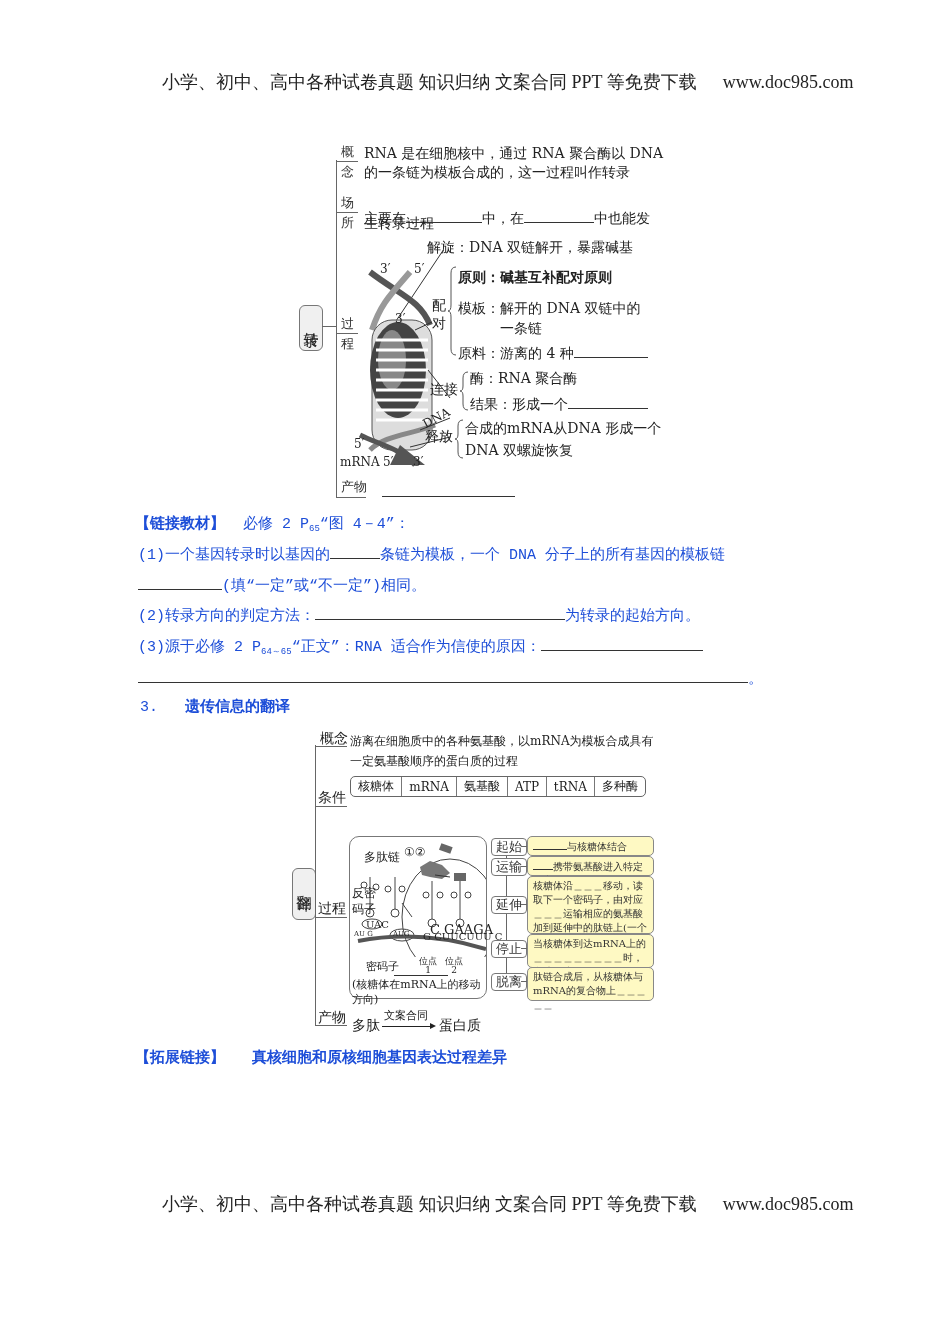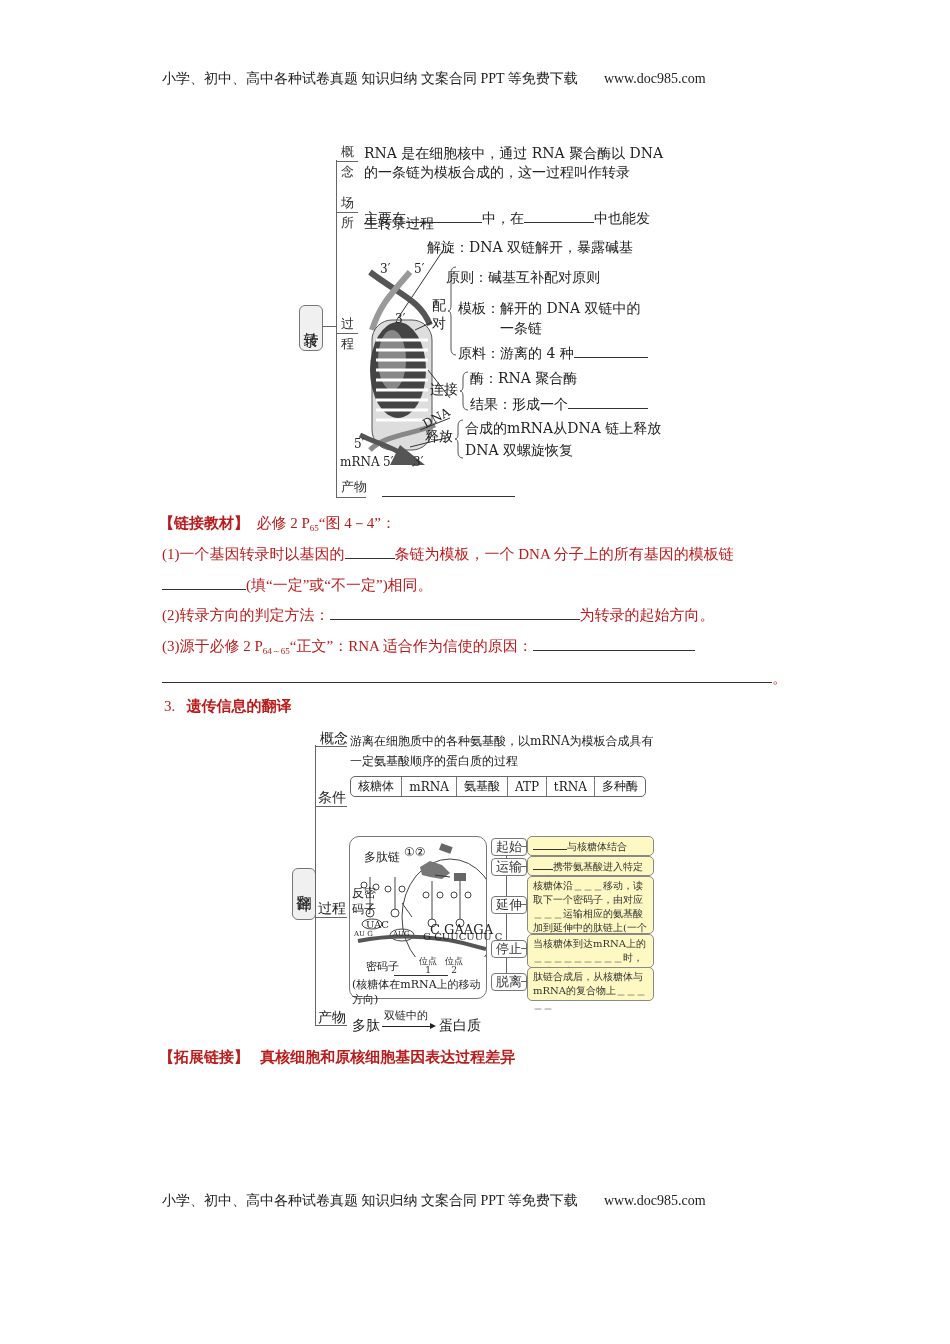--- a/index.html
+++ b/index.html
@@ -1,28 +1,28 @@
 <!DOCTYPE html>
 <html><head>
 <meta charset="utf-8">
 <style>
   html, body { margin: 0; padding: 0; background: #ffffff; }
   body { width: 950px; height: 1344px; position: relative; overflow: hidden;
          font-family: "DejaVu Serif", "Liberation Serif", serif; color: #1a1a1a; }
   .abs { position: absolute; }
-  .hdr { font-family: "Liberation Serif", "DejaVu Serif", serif; font-size: 14px; color: #222; white-space: nowrap; }
+  .hdr { font-family: "Liberation Serif", "DejaVu Serif", serif; font-size: 18px; color: #222; white-space: nowrap; }
   .hdr .url { margin-left: 26px; }
   .diag { font-size: 14px; line-height: 1; white-space: nowrap; color: #222; }
   .sm { font-size: 12px; }
   .vlab { font-size: 13px; line-height: 22px; color: #333; }
   .blank { display: inline-block; border-bottom: 1px solid #333; height: 14px; vertical-align: baseline; }
   .line { position: absolute; background: #666; }
   .rbox { position: absolute; border: 1.5px solid #777; border-radius: 6px; background: #f0f0f0;
           font-size: 15px; line-height: 22px; text-align: center; color: #222; }
-  .para { font-family: Liberation Serif, serif; font-size: 15px; white-space: nowrap; color: #b91c1c; margin-left: 24px; }
+  .para { font-family: Liberation Mono, monospace; font-size: 15px; white-space: nowrap; color: #1d4ed8; }
   .para b { font-weight: bold; }
   .sub { font-size: 9px; vertical-align: -3px; }
   table.cond { border-collapse: separate; border-spacing: 0; border: 1.2px solid #666; border-radius: 5px; font-size: 12px; }
   table.cond td { border-right: 1px solid #777; border-bottom: 1px solid #777; text-align: center; padding: 1px 6px; height: 15px; }
   table.cond tr:last-child td { border-bottom: none; }
   table.cond td:last-child { border-right: none; }
   .step { position: absolute; border: 1.2px solid #777; border-radius: 4px; font-size: 13px; line-height: 14px; padding: 1px 4px; color: #333; background: #fff; }
   .stepbox { position: absolute; border: 1.2px solid #888; border-radius: 5px; font-size: 10px; line-height: 14px; padding: 2px 5px; color: #333; white-space: normal; background: #fef9c3; }
 </style>
 </head>
@@ -103,41 +103,41 @@
 
   <div class="abs diag" style="left:427px; top:240px;">解旋：DNA 双链解开，暴露碱基</div>
 
   <div class="abs diag" style="left:432px; top:296px; line-height:18px;">
     <div>配</div>
     <div>对</div>
   </div>
   <svg class="abs" style="left:448px; top:265px;" width="10" height="92">
     <path d="M8,2 Q3,2 3,8 L3,40 Q3,46 0,46 Q3,46 3,52 L3,84 Q3,90 8,90" fill="none" stroke="#555" stroke-width="1"></path>
   </svg>
-  <div class="abs diag" style="left:446px; top:270px;">原则：碱基互补配对原则</div>
+  <div class="abs diag" style="left:458px; top:270px;font-weight:bold;">原则：碱基互补配对原则</div>
   <div class="abs diag" style="left:458px; top:301px;">模板：解开的 DNA 双链中的</div>
   <div class="abs diag" style="left:500px; top:321px;">一条链</div>
   <div class="abs diag" style="left:458px; top:343px;">
     <span>原料：游离的 4 种</span><span class="blank" style="width:74px;"></span>
   </div>
 
   <div class="abs diag" style="left:430px; top:382px;">连接</div>
   <svg class="abs" style="left:460px; top:370px;" width="10" height="42">
     <path d="M8,2 Q3,2 3,8 L3,16 Q3,21 0,21 Q3,21 3,26 L3,34 Q3,40 8,40" fill="none" stroke="#555" stroke-width="1"></path>
   </svg>
   <div class="abs diag" style="left:470px; top:371px;text-align:right;">酶：RNA 聚合酶</div>
   <div class="abs diag" style="left:470px; top:394px;">
     <span>结果：形成一个</span><span class="blank" style="width:80px;"></span>
   </div>
 
   <div class="abs diag" style="left:425px; top:429px;">释放</div>
   <svg class="abs" style="left:455px; top:418px;" width="10" height="42">
     <path d="M8,2 Q3,2 3,8 L3,16 Q3,21 0,21 Q3,21 3,26 L3,34 Q3,40 8,40" fill="none" stroke="#555" stroke-width="1"></path>
   </svg>
-  <div class="abs diag" style="left:465px; top:421px;">合成的mRNA从DNA 链上释放</div>
+  <div class="abs diag" style="left:465px; top:421px;">合成的mRNA从DNA 形成一个</div>
   <div class="abs diag" style="left:465px; top:443px;">DNA 双螺旋恢复</div>
 
   <div class="abs vlab" style="left:341px; top:476px;">产物</div>
   <div class="abs" style="left:382px; top:496px; width:133px; height:1px; background:#333;"></div>
 </div>
 
 <div class="abs para" style="left:135px; top:514px;">
   <b>【链接教材】</b>&nbsp;&nbsp;<span>必修 2 P</span><span class="sub">65</span><span>“图 4－4”：</span>
 </div>
 <div class="abs para" style="left:138px; top:544px;">
@@ -257,21 +257,21 @@
   <div class="step" style="left:491px; top:940px;">停止</div>
   <div class="line" style="left:521px; top:948px; width:7px; height:1px;"></div>
   <div class="stepbox" style="left:527px; top:934px; width:115px; height:28px;">当核糖体到达mRNA上的＿＿＿＿＿＿＿＿＿时，合成停止</div>
   <div class="step" style="left:491px; top:973px;">脱离</div>
   <div class="line" style="left:521px; top:981px; width:7px; height:1px;"></div>
   <div class="stepbox" style="left:527px; top:967px; width:115px; height:28px;">肽链合成后，从核糖体与mRNA的复合物上＿＿＿＿＿</div>
 
   <div class="abs diag" style="left:318px; top:1010px; font-size:14px;">产物</div>
   <div class="line" style="left:315px; top:1025px; width:32px; height:1px;"></div>
   <div class="abs diag" style="left:352px; top:1018px;">多肽</div>
-  <div class="abs diag sm" style="left:384px; top:1010px; font-size:11px;">双链中的</div>
+  <div class="abs diag sm" style="left:384px; top:1010px; font-size:11px;">文案合同</div>
   <div class="abs" style="left:382px; top:1026px; width:52px; height:1px; background:#222;"></div>
   <div class="abs" style="left:430px; top:1023px; width:0; height:0; border-left:6px solid #222; border-top:3px solid transparent; border-bottom:3px solid transparent;"></div>
   <div class="abs diag" style="left:439px; top:1018px;">蛋白质</div>
 </div>
 
 <div class="abs para" style="left:135px; top:1048px;">
   <b>【拓展链接】</b>&nbsp;&nbsp;&nbsp;<b>真核细胞和原核细胞基因表达过程差异</b>
 </div>
 
 <div class="abs hdr" style="left:162px; top:1192px;">

